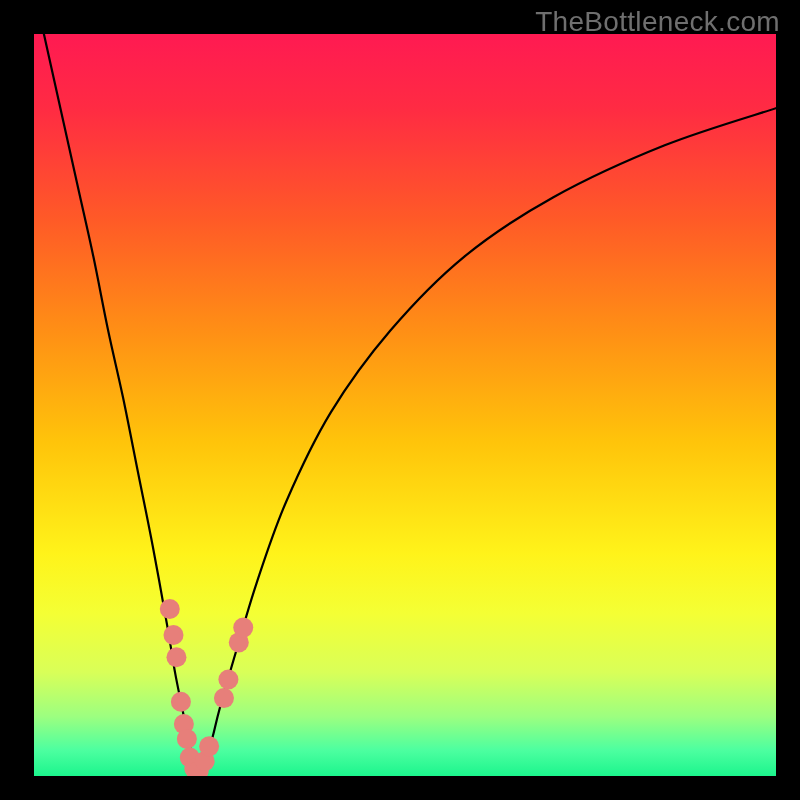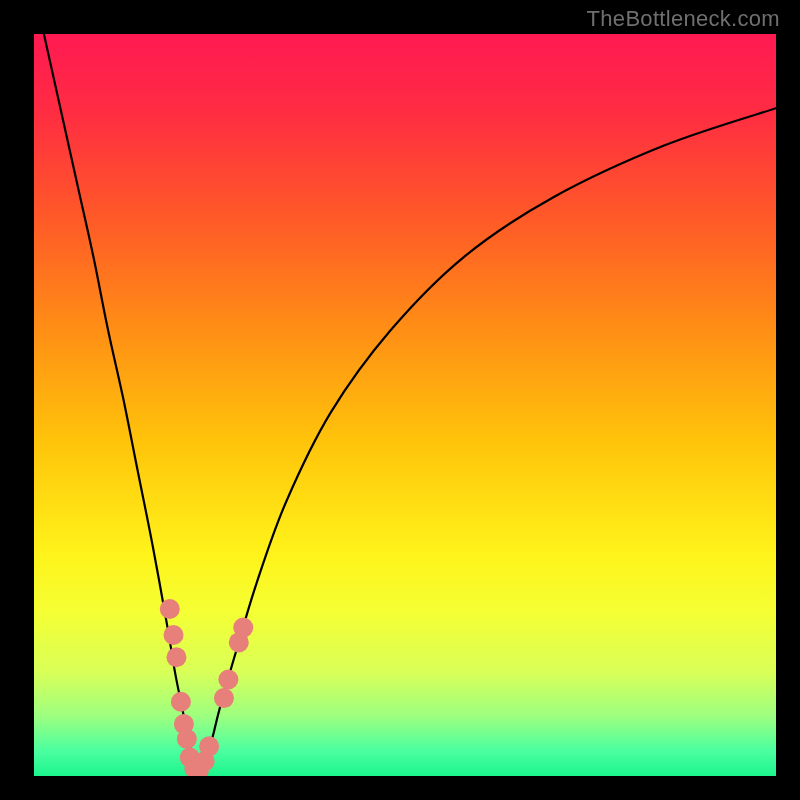--- a/index.html
+++ b/index.html
@@ -21,21 +21,21 @@
   }
   .plot {
     position: absolute;
     box-sizing: border-box;
   }
   .watermark {
     position: absolute;
     top: 6px;
     right: 20px;
     color: #6f6f6f;
-    font-size: 22px;
+    font-size: 28px;
     font-weight: 500;
     letter-spacing: 0.3px;
   }
   svg {
     display: block;
   }
 </style>
 </head>
 <body>
 

